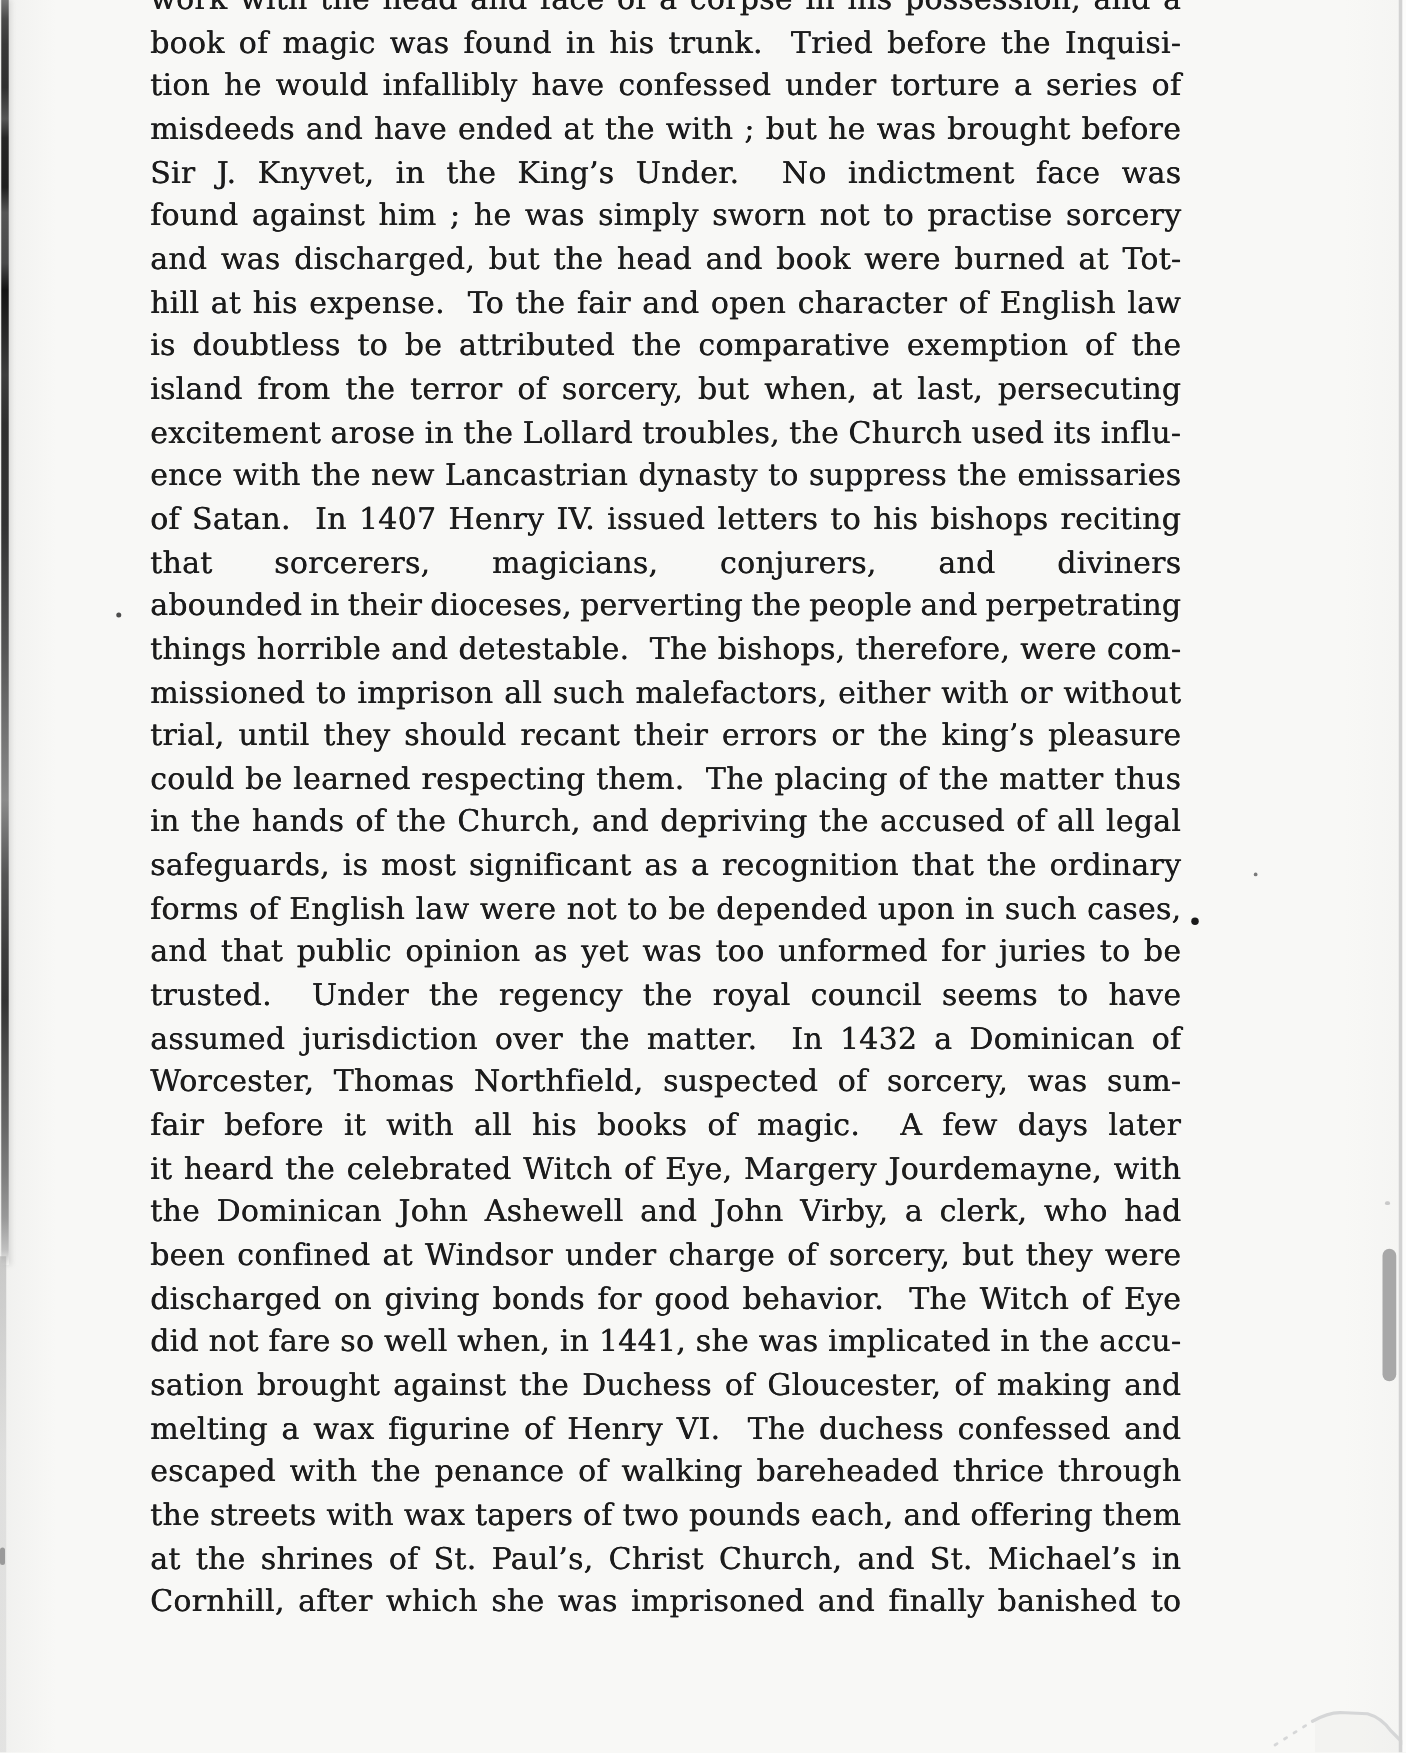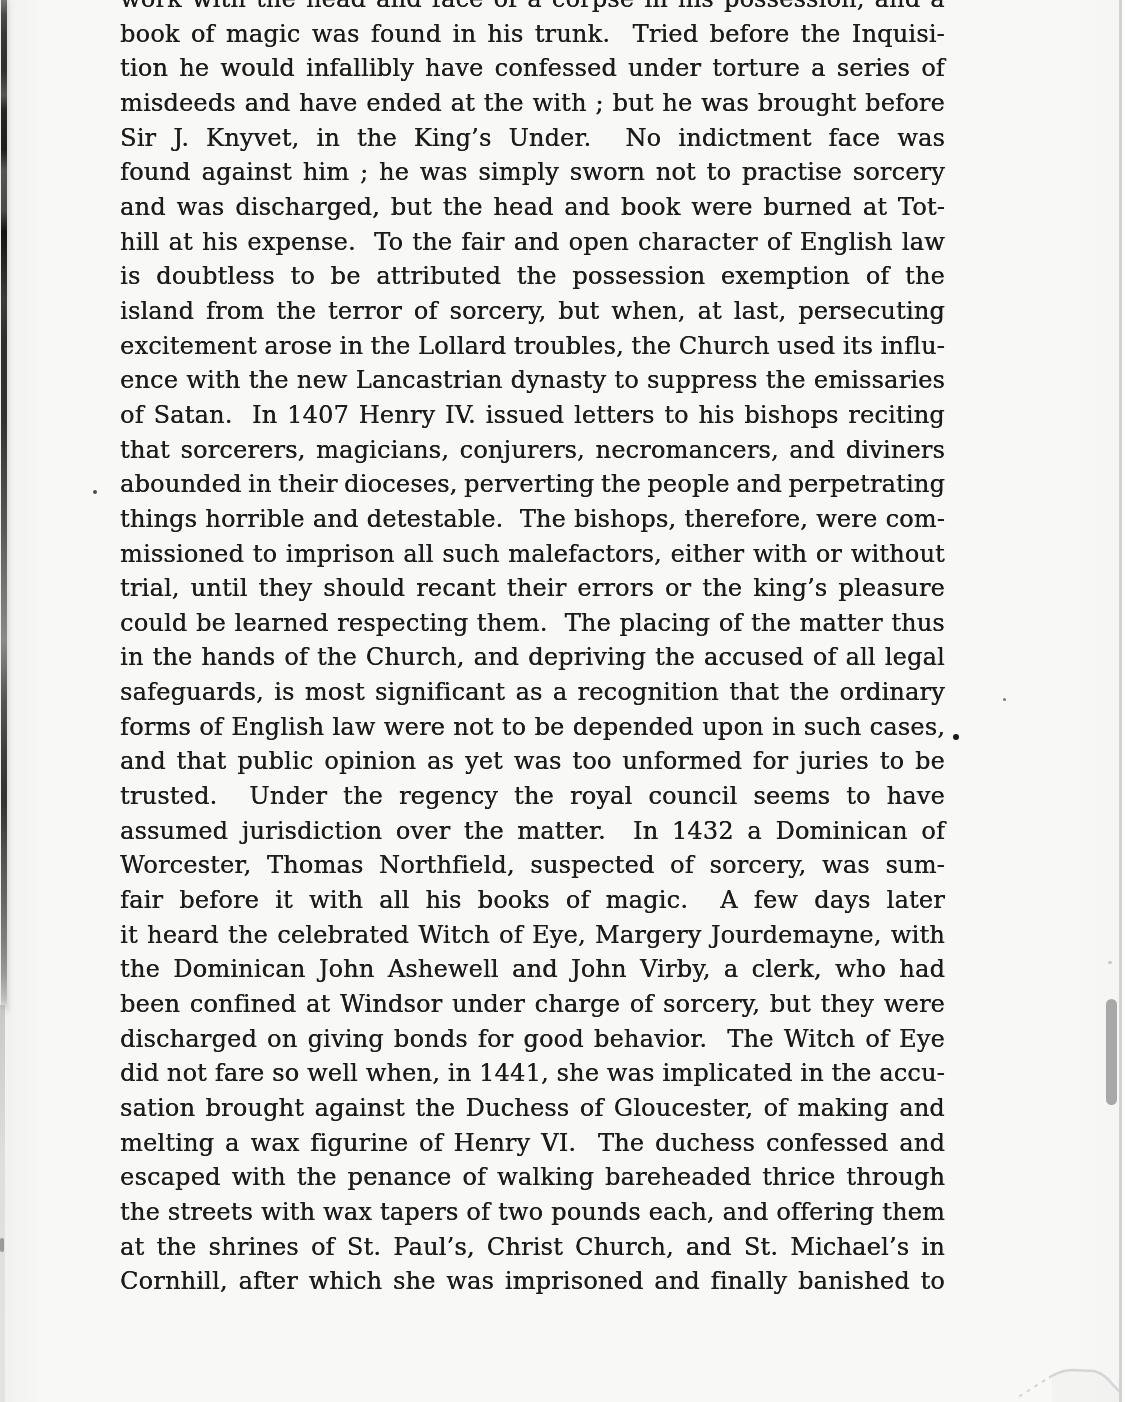--- a/index.html
+++ b/index.html
@@ -101,26 +101,26 @@
 
   <div class="textblock">
       <div class="line"><span>work</span><span>with</span><span>the</span><span>head</span><span>and</span><span>face</span><span>of</span><span>a</span><span>corpse</span><span>in</span><span>his</span><span>possession,</span><span>and</span><span>a</span></div>
       <div class="line"><span>book</span><span>of</span><span>magic</span><span>was</span><span>found</span><span>in</span><span>his</span><span>trunk.</span><span></span><span>Tried</span><span>before</span><span>the</span><span>Inquisi-</span></div>
       <div class="line"><span>tion</span><span>he</span><span>would</span><span>infallibly</span><span>have</span><span>confessed</span><span>under</span><span>torture</span><span>a</span><span>series</span><span>of</span></div>
       <div class="line"><span>misdeeds</span><span>and</span><span>have</span><span>ended</span><span>at</span><span>the</span><span>with</span><span>;</span><span>but</span><span>he</span><span>was</span><span>brought</span><span>before</span></div>
       <div class="line"><span>Sir</span><span>J.</span><span>Knyvet,</span><span>in</span><span>the</span><span>King’s</span><span>Under.</span><span></span><span>No</span><span>indictment</span><span>face</span><span>was</span></div>
       <div class="line"><span>found</span><span>against</span><span>him</span><span>;</span><span>he</span><span>was</span><span>simply</span><span>sworn</span><span>not</span><span>to</span><span>practise</span><span>sorcery</span></div>
       <div class="line"><span>and</span><span>was</span><span>discharged,</span><span>but</span><span>the</span><span>head</span><span>and</span><span>book</span><span>were</span><span>burned</span><span>at</span><span>Tot-</span></div>
       <div class="line"><span>hill</span><span>at</span><span>his</span><span>expense.</span><span></span><span>To</span><span>the</span><span>fair</span><span>and</span><span>open</span><span>character</span><span>of</span><span>English</span><span>law</span></div>
-      <div class="line"><span>is</span><span>doubtless</span><span>to</span><span>be</span><span>attributed</span><span>the</span><span>possession</span><span>exemption</span><span>of</span><span>the</span></div>
+      <div class="line"><span>is</span><span>doubtless</span><span>to</span><span>be</span><span>attributed</span><span>the</span><span>comparative</span><span>exemption</span><span>of</span><span>the</span></div>
       <div class="line"><span>island</span><span>from</span><span>the</span><span>terror</span><span>of</span><span>sorcery,</span><span>but</span><span>when,</span><span>at</span><span>last,</span><span>persecuting</span></div>
       <div class="line"><span>excitement</span><span>arose</span><span>in</span><span>the</span><span>Lollard</span><span>troubles,</span><span>the</span><span>Church</span><span>used</span><span>its</span><span>influ-</span></div>
       <div class="line"><span>ence</span><span>with</span><span>the</span><span>new</span><span>Lancastrian</span><span>dynasty</span><span>to</span><span>suppress</span><span>the</span><span>emissaries</span></div>
       <div class="line"><span>of</span><span>Satan.</span><span></span><span>In</span><span>1407</span><span>Henry</span><span>IV.</span><span>issued</span><span>letters</span><span>to</span><span>his</span><span>bishops</span><span>reciting</span></div>
-      <div class="line"><span>that</span><span>sorcerers,</span><span>magicians,</span><span>conjurers,</span><span>necromancers,</span><span>and</span><span>diviners</span></div>
+      <div class="line"><span>that</span><span>sorcerers,</span><span>magicians,</span><span>conjurers,</span><span>and</span><span>diviners</span></div>
       <div class="line"><span>abounded</span><span>in</span><span>their</span><span>dioceses,</span><span>perverting</span><span>the</span><span>people</span><span>and</span><span>perpetrating</span></div>
       <div class="line"><span>things</span><span>horrible</span><span>and</span><span>detestable.</span><span></span><span>The</span><span>bishops,</span><span>therefore,</span><span>were</span><span>com-</span></div>
       <div class="line"><span>missioned</span><span>to</span><span>imprison</span><span>all</span><span>such</span><span>malefactors,</span><span>either</span><span>with</span><span>or</span><span>without</span></div>
       <div class="line"><span>trial,</span><span>until</span><span>they</span><span>should</span><span>recant</span><span>their</span><span>errors</span><span>or</span><span>the</span><span>king’s</span><span>pleasure</span></div>
       <div class="line"><span>could</span><span>be</span><span>learned</span><span>respecting</span><span>them.</span><span></span><span>The</span><span>placing</span><span>of</span><span>the</span><span>matter</span><span>thus</span></div>
       <div class="line"><span>in</span><span>the</span><span>hands</span><span>of</span><span>the</span><span>Church,</span><span>and</span><span>depriving</span><span>the</span><span>accused</span><span>of</span><span>all</span><span>legal</span></div>
       <div class="line"><span>safeguards,</span><span>is</span><span>most</span><span>significant</span><span>as</span><span>a</span><span>recognition</span><span>that</span><span>the</span><span>ordinary</span></div>
       <div class="line"><span>forms</span><span>of</span><span>English</span><span>law</span><span>were</span><span>not</span><span>to</span><span>be</span><span>depended</span><span>upon</span><span>in</span><span>such</span><span>cases,</span></div>
       <div class="line"><span>and</span><span>that</span><span>public</span><span>opinion</span><span>as</span><span>yet</span><span>was</span><span>too</span><span>unformed</span><span>for</span><span>juries</span><span>to</span><span>be</span></div>
       <div class="line"><span>trusted.</span><span></span><span>Under</span><span>the</span><span>regency</span><span>the</span><span>royal</span><span>council</span><span>seems</span><span>to</span><span>have</span></div>

